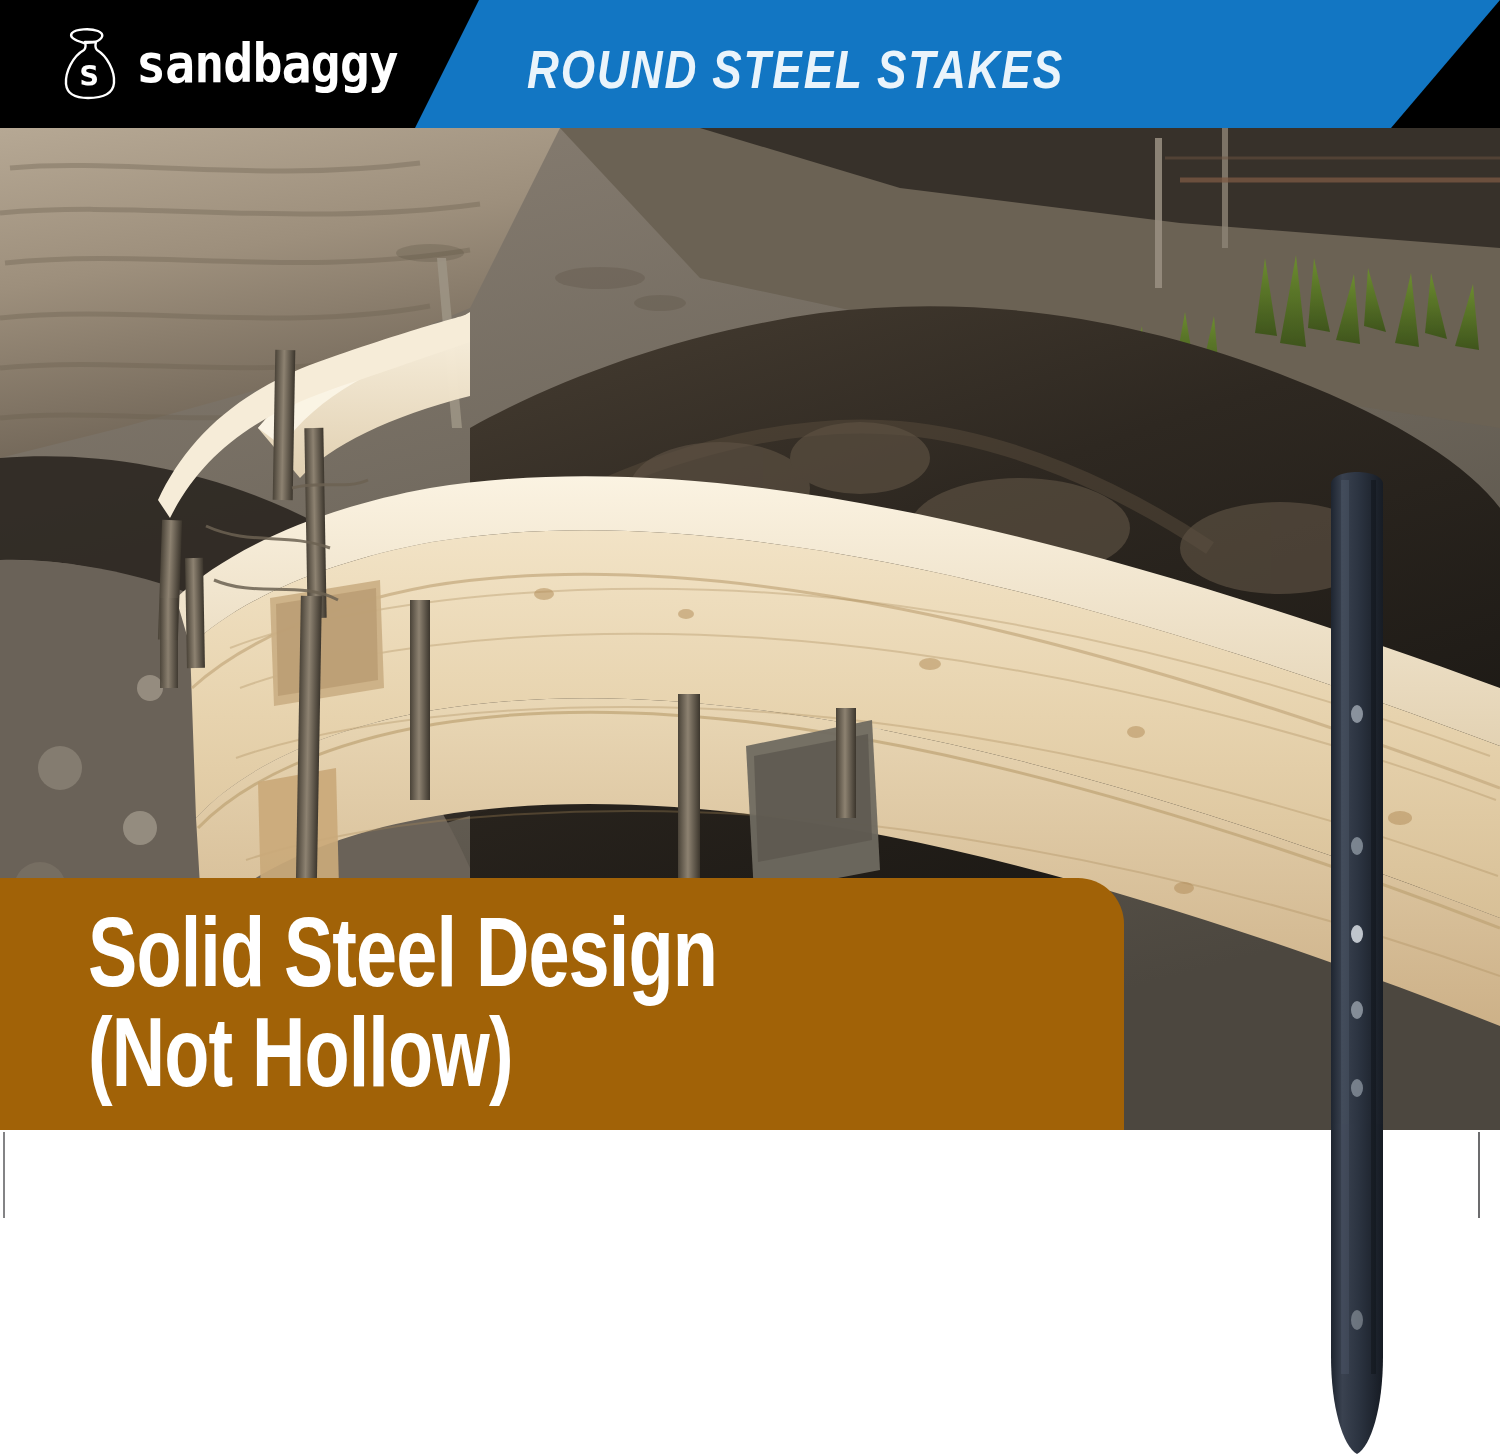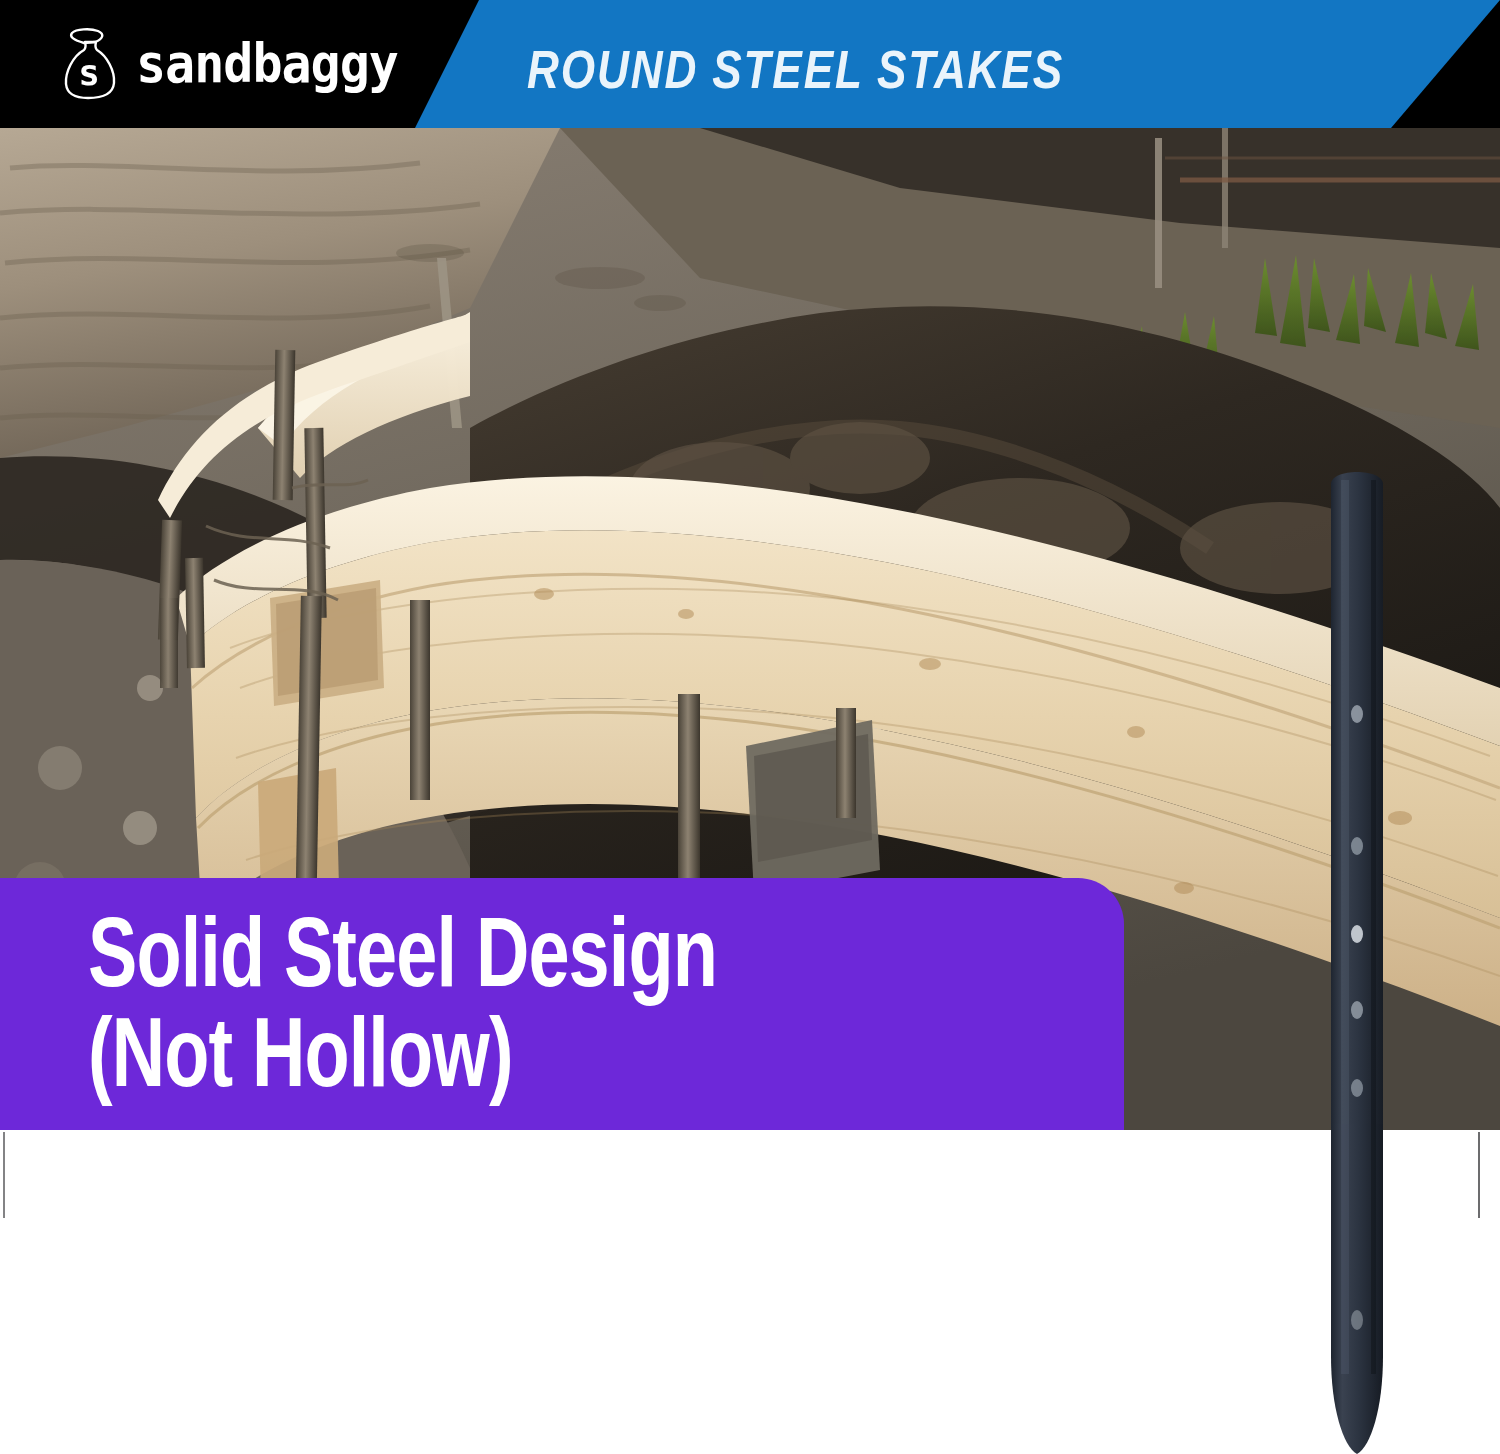--- a/index.html
+++ b/index.html
@@ -50,21 +50,21 @@
   
   .stake-lower {
     position:absolute; left:1331px; top:1124px; width:52px; height:330px;
     z-index:30; pointer-events:none;
   }
   .stake-lower svg { display:block; }
 
   
   .banner {
     position:absolute; left:0; top:878px; width:1124px; height:252px;
-    background:#6d28d9; border-top-right-radius:46px; z-index:20;
+    background:#a16207; border-top-right-radius:46px; z-index:20;
   }
   .banner-title {
     position:absolute; left:88px; top:24px; width:1000px;
     color:#ffffff; font-family:"Liberation Sans", sans-serif;
     font-weight:bold; font-size:84px; line-height:1.01;
     letter-spacing:-1px;
     transform:scaleX(0.88) scaleY(1.18); transform-origin:left top;
     white-space:pre-line;
   }
 

